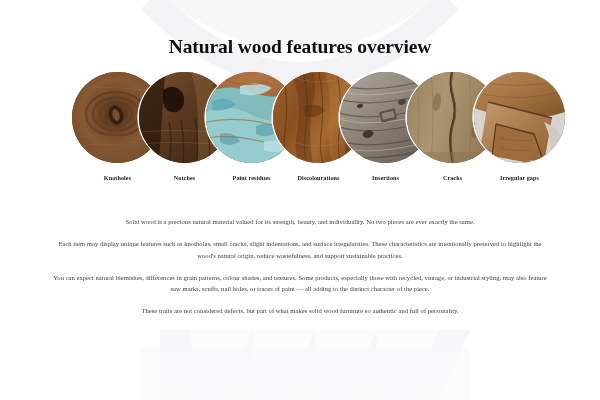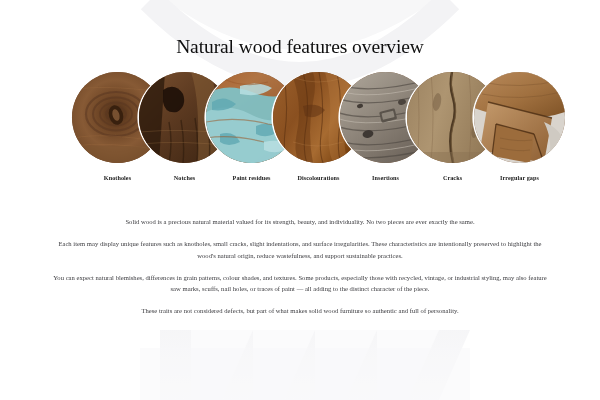--- a/index.html
+++ b/index.html
@@ -32,21 +32,21 @@
     z-index: 1;
     width: 600px;
     height: 400px;
     padding: 0;
   }
 
   
   #page-title {
     text-align: center;
     font-family: "Liberation Serif", "DejaVu Serif", serif;
-    font-weight: 400;
+    font-weight: 700;
     font-size: 19.5px;
     line-height: 1.1;
     color: #0e0e0e;
     letter-spacing: -0.1px;
     padding-top: 36px;
   }
 
   
   #feature-strip {
     position: relative;

